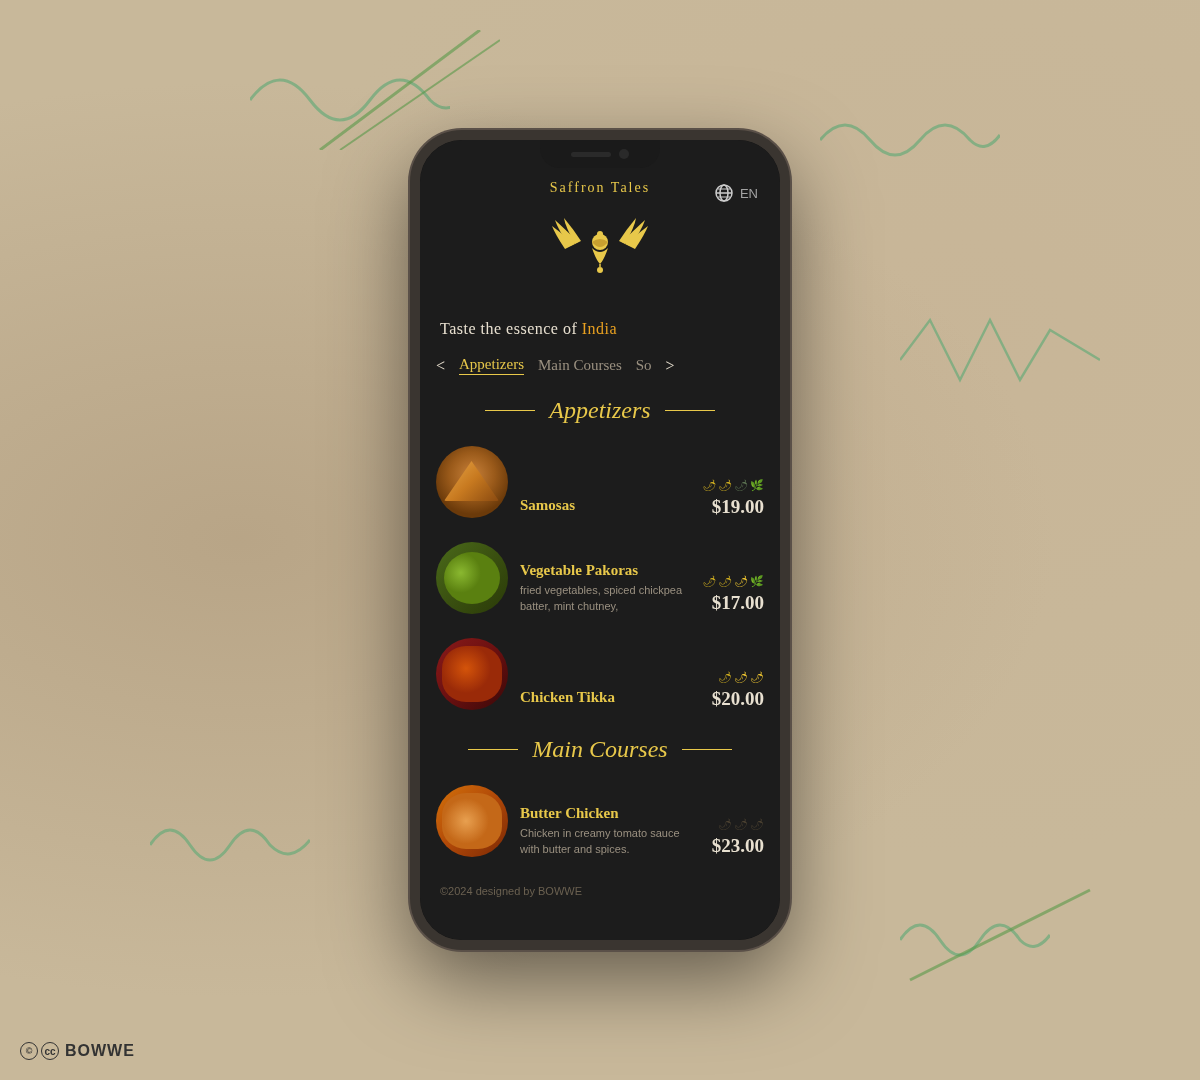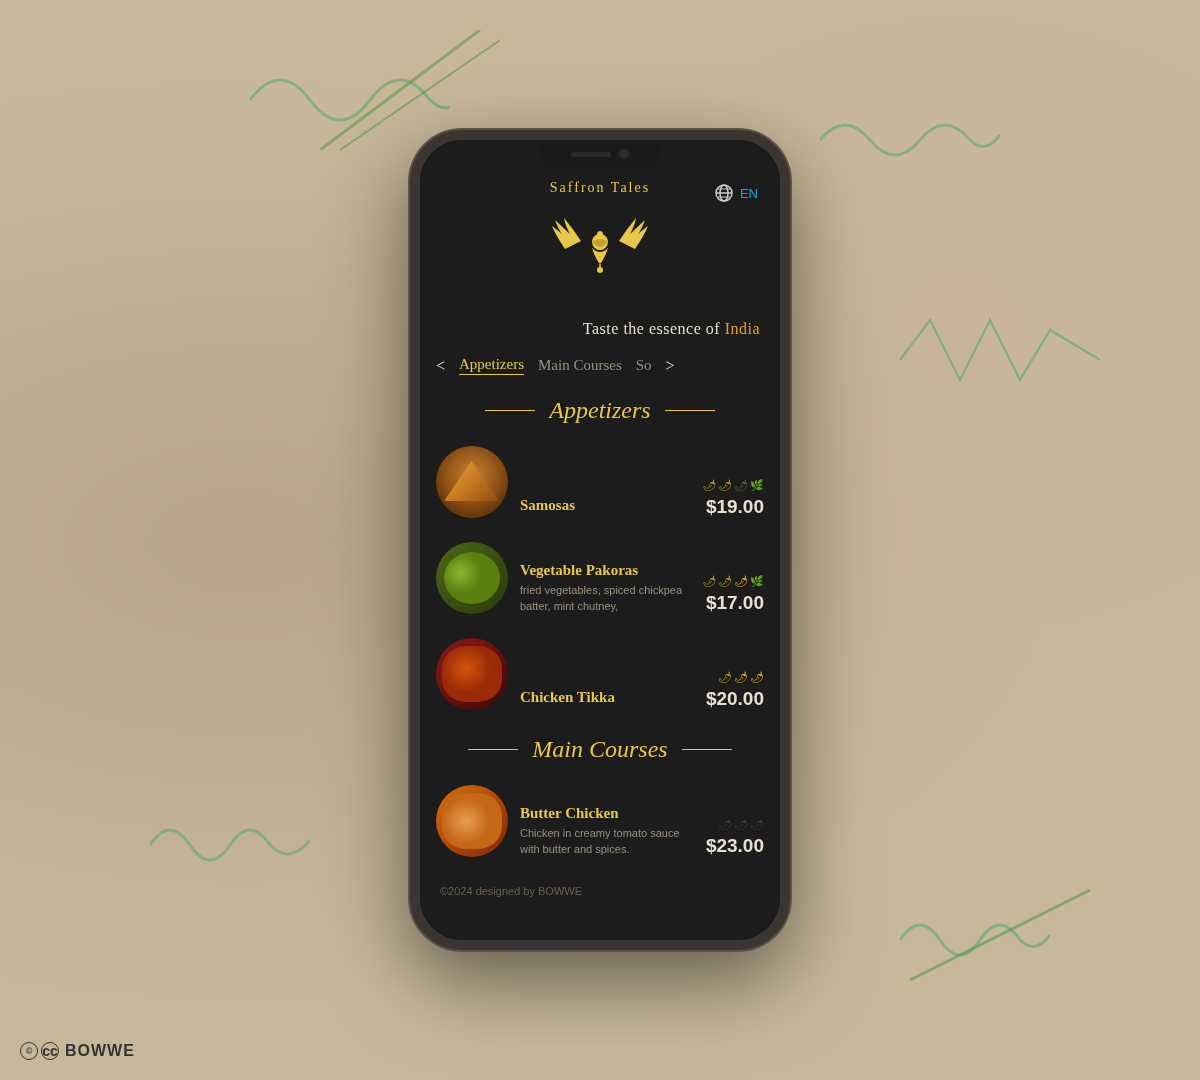--- a/index.html
+++ b/index.html
@@ -119,21 +119,21 @@
       position: relative;
     }
 
     .lang-selector {
       position: absolute;
       top: 44px;
       right: 22px;
       display: flex;
       align-items: center;
       gap: 7px;
-      color: #0ea5e9;
+      color: #a3a3a3;
       font-size: 13px;
       font-family: Arial, sans-serif;
     }
 
     .app-title {
       color: #e8c84a;
       font-size: 14px;
       letter-spacing: 2px;
       font-family: Georgia, serif;
       margin-bottom: 12px;
@@ -141,21 +141,21 @@
 
     
     .logo-container {
       margin: 6px 0;
     }
 
     
     .tagline {
       color: #e8e0d0;
       font-size: 16px;
-      text-align: right;
+      text-align: left;
       padding: 10px 20px;
       font-family: Georgia, serif;
       letter-spacing: 0.5px;
     }
 
     .tagline-accent {
       color: #e8a020;
     }
 
     
@@ -338,21 +338,21 @@
     }
 
     .leaf-icon {
       color: #4a8830;
     }
 
     .item-price {
       color: #e8e0d0;
       font-size: 19px;
       font-weight: bold;
-      font-family: Liberation Sans, sans-serif;
+      font-family: Liberation Serif, serif;
     }
 
     
     .app-footer {
       text-align: left;
       padding: 16px 20px 30px;
       color: #6a6050;
       font-size: 11px;
       font-family: Liberation Sans, sans-serif;
     }
@@ -572,16 +572,16 @@
     <div class="app-footer">
       <span>©2024 designed by BOWWE</span>
     </div>
 
   </div>
 </div>
 
 <div class="bowwe-watermark">
   <div style="display:flex;gap:3px;align-items:center;">
     <div style="width:18px;height:18px;border:1.5px solid #333;border-radius:50%;display:flex;align-items:center;justify-content:center;font-size:9px;font-weight:bold;">©</div>
-    <div style="width:18px;height:18px;border:1.5px solid #333;border-radius:50%;display:flex;align-items:center;justify-content:center;font-size:14px;">cc</div>
+    <div style="width:18px;height:18px;border:1.5px solid #333;border-radius:50%;display:flex;align-items:center;justify-content:center;font-size:10px;">cc</div>
   </div>
   <span style="font-family:Arial,sans-serif;font-weight:900;font-size:16px;letter-spacing:1px;">BOWWE</span>
 </div>
 
 </body></html>

